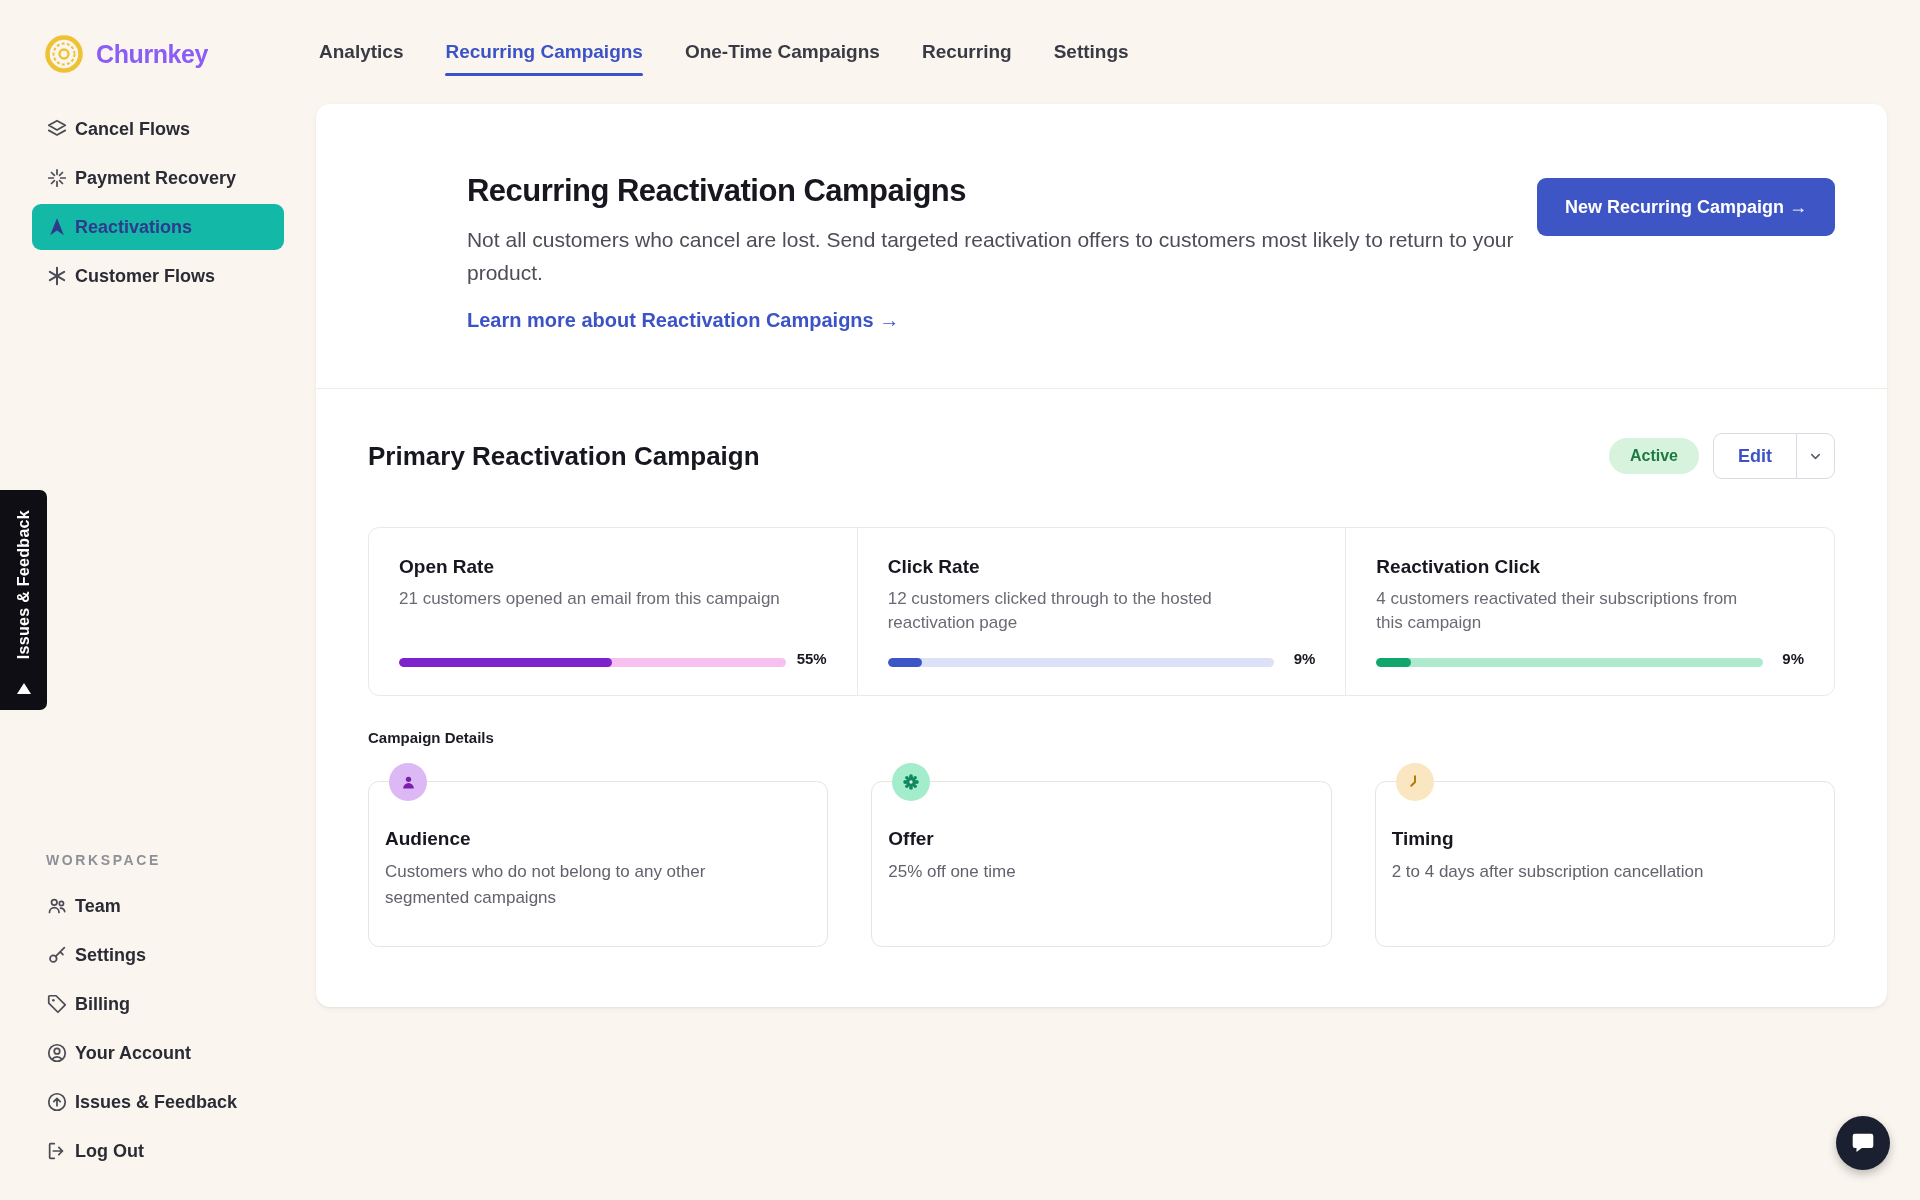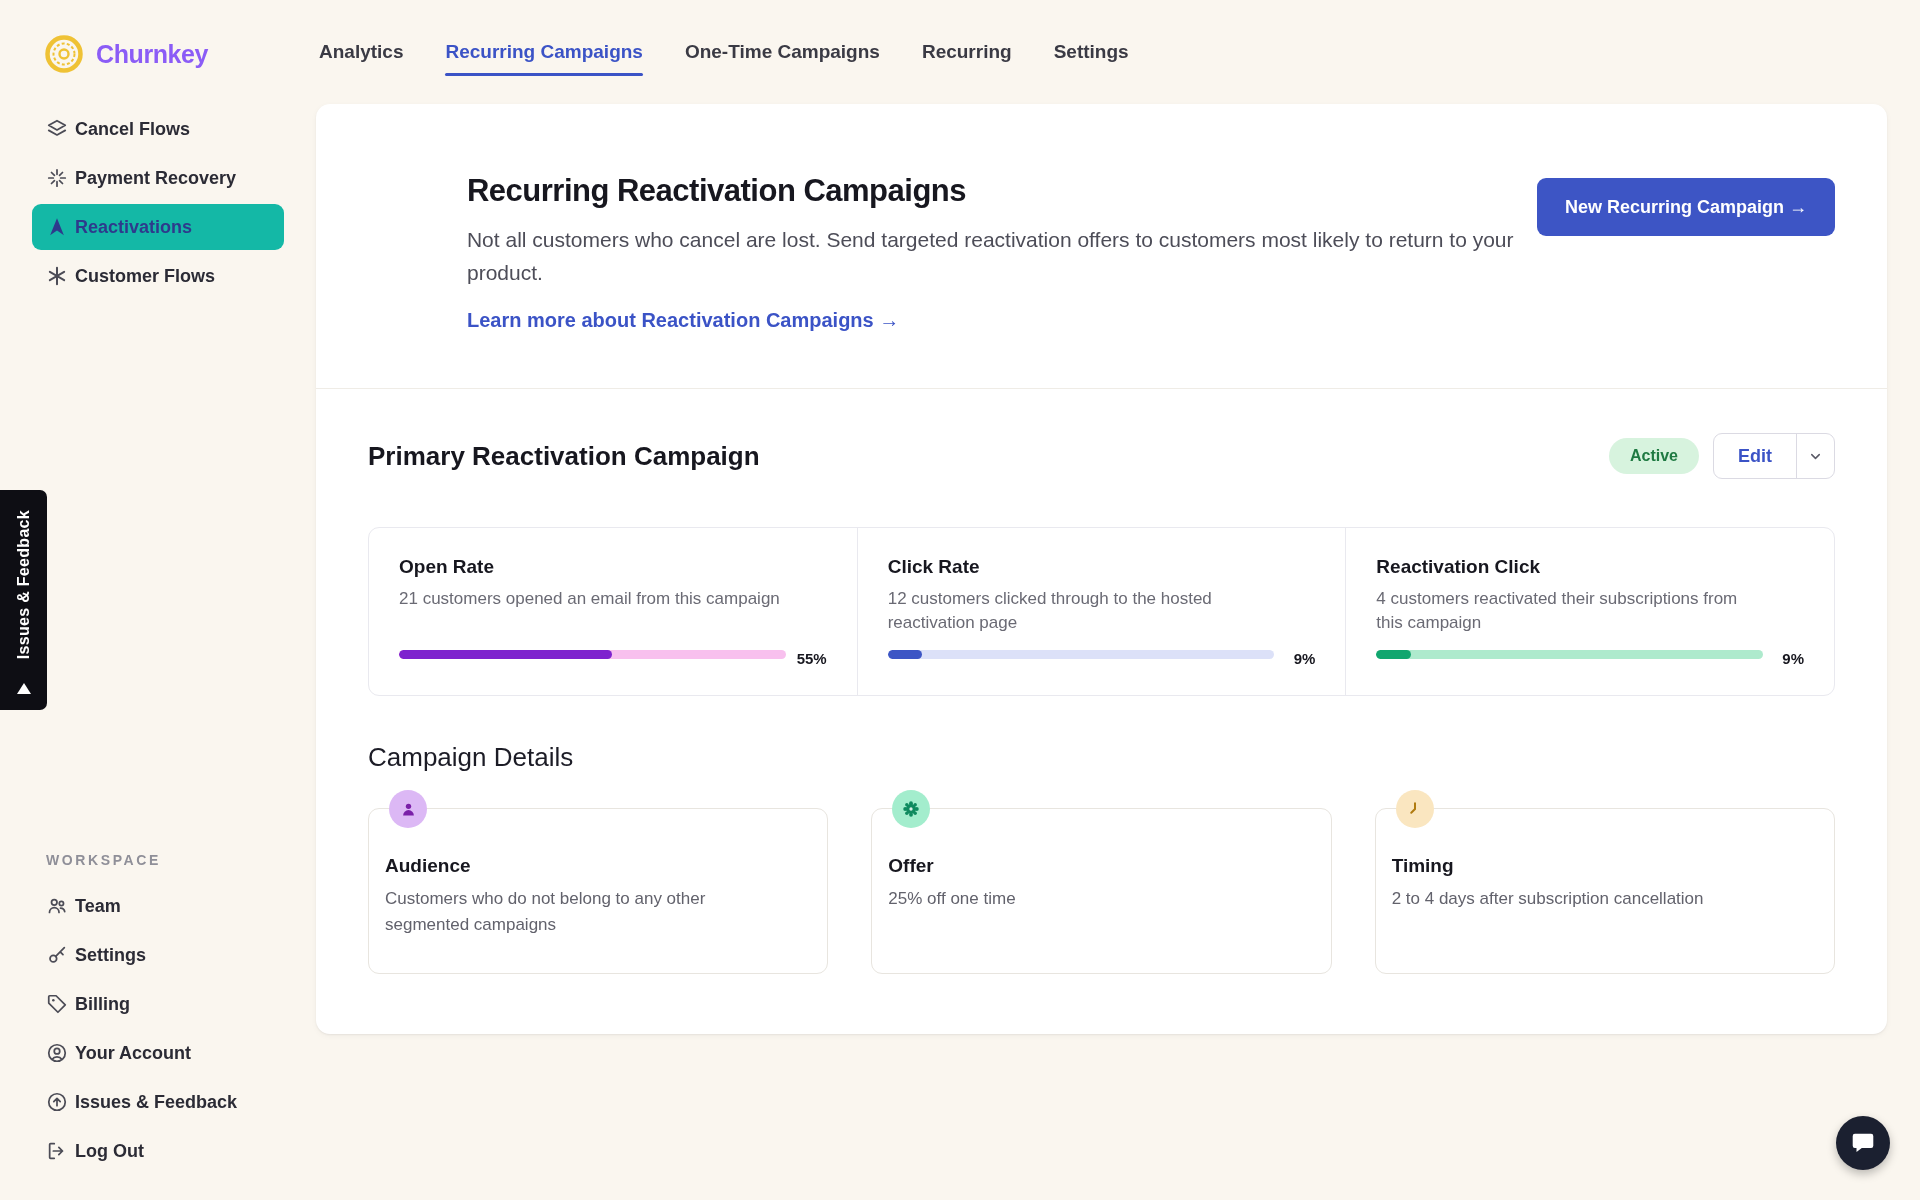--- a/index.html
+++ b/index.html
@@ -85,26 +85,26 @@
   }
   .edit-split { display: flex; align-items: stretch; background: #fff; border: 1px solid #DBDAE3; border-radius: 9px; overflow: hidden; height: 46px; }
   .edit-main { display: flex; align-items: center; padding: 0 24px; font-size: 18px; font-weight: 700; color: #3B53C6; cursor: pointer; }
   .edit-caret { display: flex; align-items: center; justify-content: center; width: 38px; border-left: 1px solid #DBDAE3; color: #5A5A66; cursor: pointer; }
 
   .stats-box { margin-top: 48px; border: 1px solid #E9E9EF; border-radius: 11px; display: flex; }
   .stat { flex: 1 1 0; padding: 28px 30px; height: 167px; display: flex; flex-direction: column; }
   .stat + .stat { border-left: 1px solid #E9E9EF; }
   .stat-title { font-size: 19px; font-weight: 700; color: #17171F; }
   .stat-desc { margin-top: 9px; font-size: 17px; line-height: 24px; color: #6A6A74; max-width: 390px; }
-  .bar-row { margin-top: auto; display: flex; align-items: flex-start; gap: 5px; }
+  .bar-row { margin-top: auto; display: flex; align-items: flex-end; gap: 5px; }
   .bar-track { flex: 1 1 auto; height: 9px; border-radius: 5px; position: relative; overflow: hidden; }
   .bar-fill { position: absolute; left: 0; top: 0; bottom: 0; border-radius: 5px; }
   .bar-pct { flex: 0 0 auto; font-size: 15px; font-weight: 700; color: #17171F; min-width: 36px; text-align: right; }
 
-  .details-title { margin-top: 46px; font-size: 26px; font-weight: 400; color: #1C1C26; }
+  .details-title { margin-top: 33px; font-size: 15px; font-weight: 700; color: #1C1C26; }
   .details-row { margin-top: 35px; display: flex; gap: 43px; }
   .detail-card {
     position: relative; flex: 1 1 0; min-height: 166px;
     border: 1px solid #E8E5DF; border-radius: 11px;
     padding: 46px 16px 28px; background: #fff;
   }
   .detail-icon {
     position: absolute; top: -19px; left: 20px;
     width: 38px; height: 38px; border-radius: 50%;
     display: flex; align-items: center; justify-content: center;

